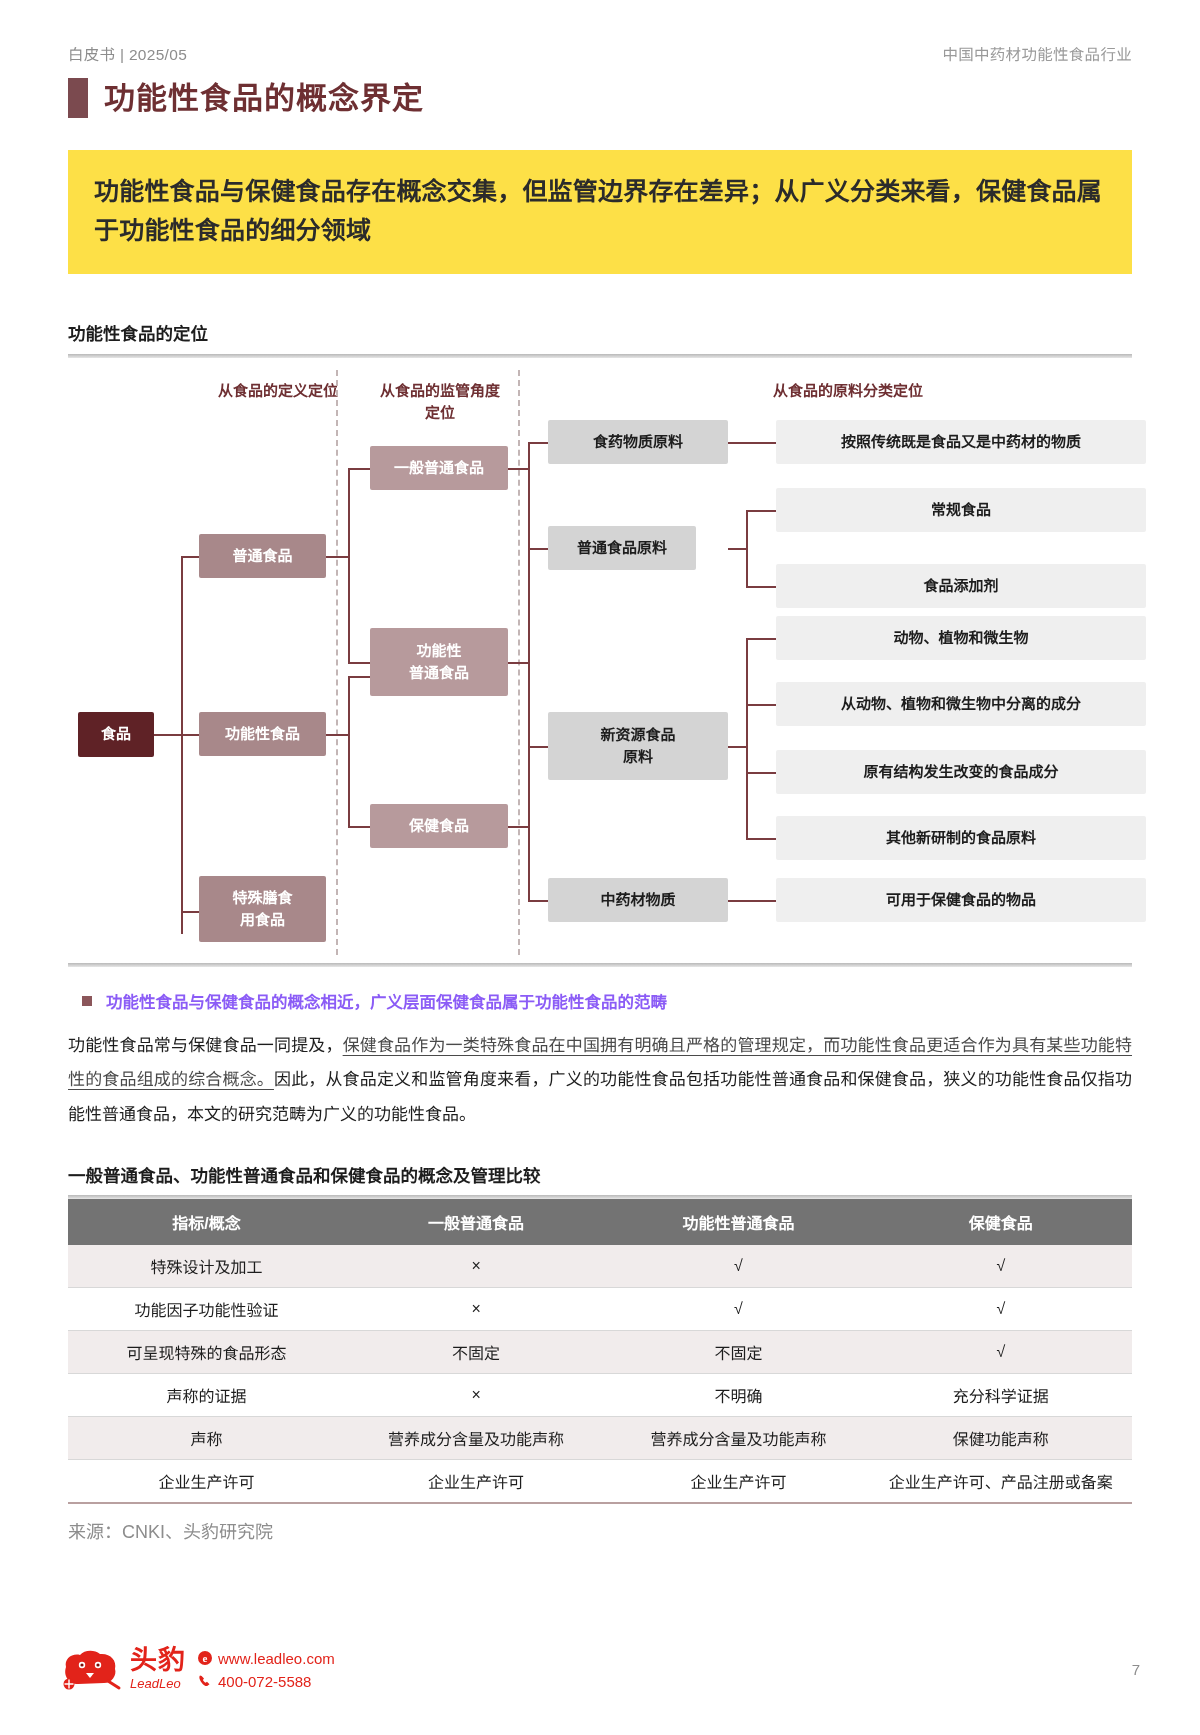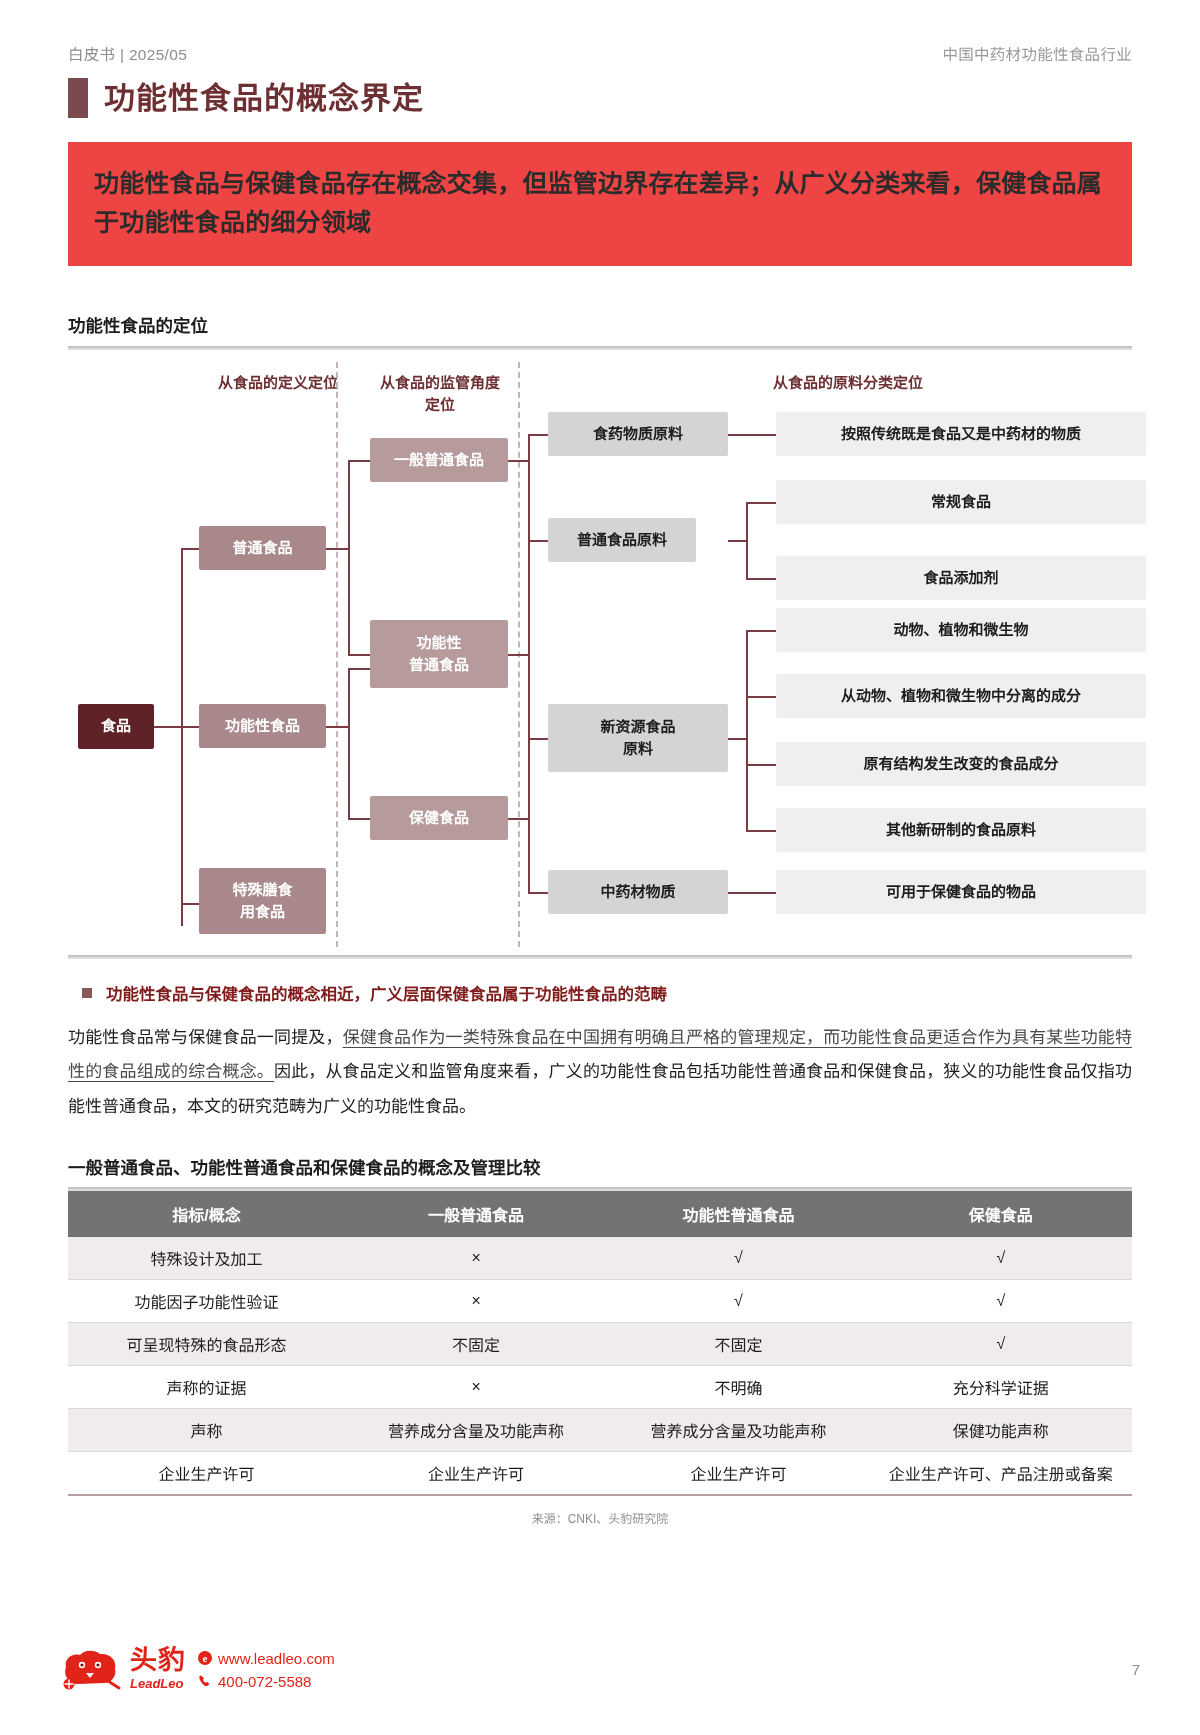--- a/index.html
+++ b/index.html
@@ -50,22 +50,22 @@
   }
   .page-title {
     font-size: 31px;
     font-weight: bold;
     color: #6e2f32;
     letter-spacing: 1px;
     line-height: 1;
   }
 
   .lead-box {
-    margin-top: 24px;
-    background: #ef4444;
+    margin-top: 32px;
+    background: #fde047;
     padding: 22px 26px 24px 26px;
     box-sizing: border-box;
   }
   .lead-text {
     font-size: 25px;
     font-weight: bold;
     line-height: 1.55;
     color: #2b2b2b;
     letter-spacing: .2px;
   }
@@ -146,21 +146,21 @@
   .h-line { border-top-width: 2px; height: 0; }
   .v-line { border-left-width: 2px; width: 0; }
 
   
   .bullet-line {
     display: flex;
     align-items: center;
     margin-top: 22px;
     font-size: 16.5px;
     font-weight: bold;
-    color: #7f1d1d;
+    color: #8b5cf6;
   }
   .bullet-sq {
     width: 10px;
     height: 10px;
     background: #8b565a;
     margin-right: 14px;
     margin-left: 14px;
     flex: none;
   }
   .para {
@@ -206,23 +206,22 @@
     border-bottom: 1px solid #d8d8d8;
   }
   table.cmp tbody tr:nth-child(odd) td { background: #f1ecec; }
   table.cmp tbody tr:nth-child(even) td { background: #ffffff; }
   table.cmp tbody tr:last-child td { border-bottom: 2px solid #b9a0a0; }
   .col-0 { width: 26%; }
   .col-n { width: 24.6%; }
 
   .source {
     margin-top: 13px;
-    font-size: 12px;
+    font-size: 18px;
     color: #8d8d8d;
-    text-align: center;
   }
 
   
   .footer {
     position: absolute;
     left: 60px;
     right: 60px;
     bottom: 42px;
     display: flex;
     align-items: center;
@@ -246,21 +245,21 @@
   }
   .brand-cn {
     font-size: 27px;
     font-weight: bold;
     color: #e2231a;
     line-height: 1;
     letter-spacing: 1px;
   }
   .brand-en {
     font-size: 13px;
-    font-weight: bold;
+    font-weight: normal;
     font-style: italic;
     color: #e2231a;
     line-height: 1.5;
   }
   .brand-contact {
     display: flex;
     flex-direction: column;
     justify-content: center;
     font-size: 15px;
     color: #e2231a;

